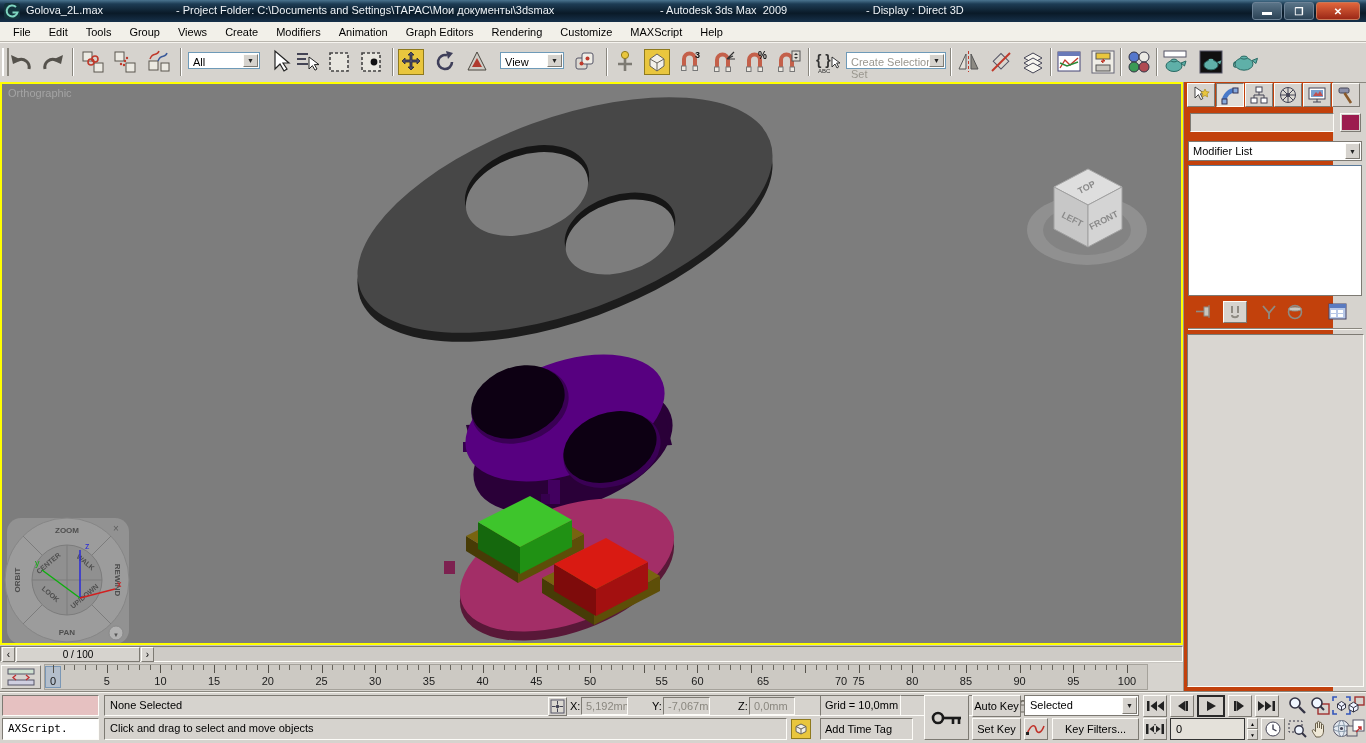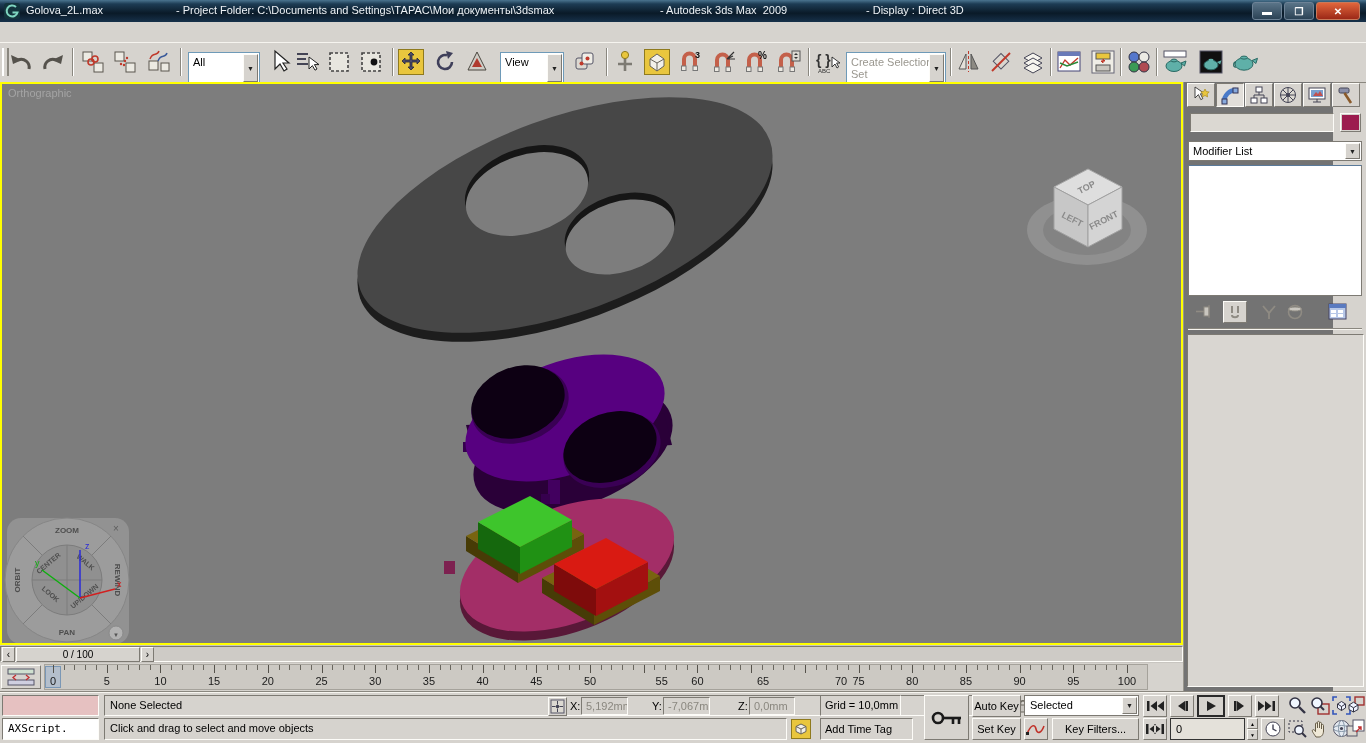--- a/index.html
+++ b/index.html
@@ -17,30 +17,30 @@
         background:linear-gradient(#5a7488,#2c4356);color:#fff;font-size:10px;font-weight:bold;}
   .wbtn.close{background:linear-gradient(#e0663c,#9c2817);border-color:#c87a5a;width:42px;}
   
   #menubar{left:0;top:22px;width:1366px;height:20px;background:#f2f0e9;border-bottom:1px solid #b9b6ae;display:flex;align-items:center;padding-left:4px;box-sizing:border-box;}
   .menu-item{padding:2px 9px;color:#000;}
   
   #toolbar{left:0;top:42px;width:1366px;height:40px;background:#d6d3ce;border-bottom:1px solid #8a877f;box-shadow:inset 0 1px 0 #f6f4ef;}
   .ti{position:absolute;top:7px;width:26px;height:26px;}
   .ti.active{background:#e9c63e;border:1px solid #8f7a1e;box-sizing:border-box;}
   .tsep{position:absolute;top:6px;width:0;height:28px;border-left:1px solid #8a877f;border-right:1px solid #fff;}
-  .tcombo{position:absolute;top:10px;height:32px;background:#fff;border:1px solid #6e9ab8;box-sizing:border-box;}
+  .tcombo{position:absolute;top:10px;height:17px;background:#fff;border:1px solid #6e9ab8;box-sizing:border-box;}
   .tcombo .val{position:absolute;left:4px;top:3px;color:#000;}
   .tcombo .val.ph{color:#9a978f;}
   .drop{position:absolute;right:1px;top:1px;bottom:1px;width:15px;background:#d6d3ce;border:1px solid;border-color:#fdfcf8 #7d7a73 #7d7a73 #fdfcf8;
         display:flex;align-items:center;justify-content:center;font-size:7px;color:#222;box-sizing:border-box;}
   
   #viewport{left:0;top:82px;width:1183px;height:563px;border:2px solid #ffff00;box-sizing:border-box;background:#7d7d7d;}
   #vplabel{position:absolute;left:6px;top:3px;color:#a4a4a4;}
   
-  #cpanel{left:1183px;top:82px;width:150px;height:609px;background:#737373;border-left:1px solid #9a978f;box-sizing:border-box;}
+  #cpanel{left:1183px;top:82px;width:150px;height:609px;background:#c2410c;border-left:1px solid #9a978f;box-sizing:border-box;}
   .cptab{position:absolute;top:1px;width:28px;height:24px;background:#d6d3ce;border:1px solid;border-color:#fdfcf8 #7d7a73 #7d7a73 #fdfcf8;box-sizing:border-box;display:flex;align-items:center;justify-content:center;}
   .cptab.sel{border-color:#7d7a73 #fdfcf8 #fdfcf8 #7d7a73;background:#e2dfda;}
   
   #timeslider{left:0;top:645px;width:1183px;height:18px;background:#c8c5c0;}
   #tschannel{position:absolute;left:0;top:1px;width:1183px;height:16px;}
   .tsbtn{position:absolute;top:2px;height:15px;display:flex;align-items:center;justify-content:center;font-size:10px;}
   #trackbar{left:0;top:663px;width:1183px;height:28px;background:#d6d3ce;}
   #ruler{position:absolute;left:44px;top:1px;width:1104px;height:26px;background:#ccc9c3;border:1px solid #a5a29b;box-sizing:border-box;}
   .tick{position:absolute;top:0;width:1px;height:5px;background:#6a675f;}
   .tick.major{height:8px;background:#55524b;}
@@ -69,20 +69,35 @@
     <span class="t" style="left:176px">- Project Folder: C:\Documents and Settings\ТАРАС\Мои документы\3dsmax</span>
     <span class="t" style="left:660px">- Autodesk 3ds Max  2009</span>
     <span class="t" style="left:866px">- Display : Direct 3D</span>
     <div class="winbtns">
       <div class="wbtn">▬</div>
       <div class="wbtn">❐</div>
       <div class="wbtn close">✕</div>
     </div>
   </div>
 
+  <div id="menubar" class="abs">
+      <div class="menu-item">File</div>
+      <div class="menu-item">Edit</div>
+      <div class="menu-item">Tools</div>
+      <div class="menu-item">Group</div>
+      <div class="menu-item">Views</div>
+      <div class="menu-item">Create</div>
+      <div class="menu-item">Modifiers</div>
+      <div class="menu-item">Animation</div>
+      <div class="menu-item">Graph Editors</div>
+      <div class="menu-item">Rendering</div>
+      <div class="menu-item">Customize</div>
+      <div class="menu-item">MAXScript</div>
+      <div class="menu-item">Help</div>
+    </div>
 
   <div id="toolbar" class="abs">
     <div class="abs" style="left:2px;top:6px;width:3px;height:28px;border-left:2px solid #fff;border-right:2px solid #8a877f"></div>
 
     <div class="ti" style="left:8px">
       <svg width="26" height="26">
           <path d="M21 20a8 8 0 0 0-11-9" fill="none" stroke="#55524c" stroke-width="3"></path>
           <path d="M3 6l2 9 9-4z" fill="#55524c"></path>
         </svg>
       </div>

